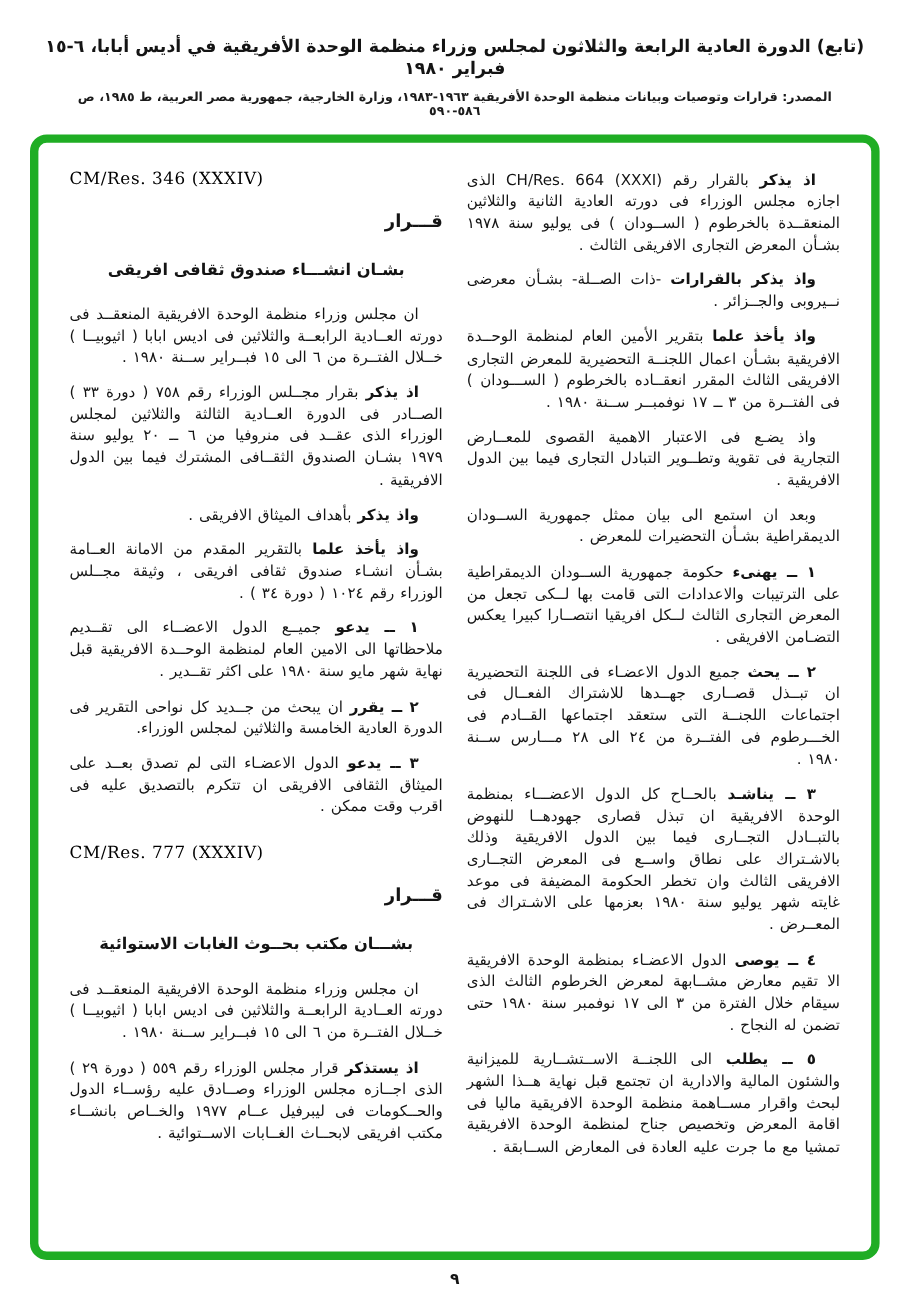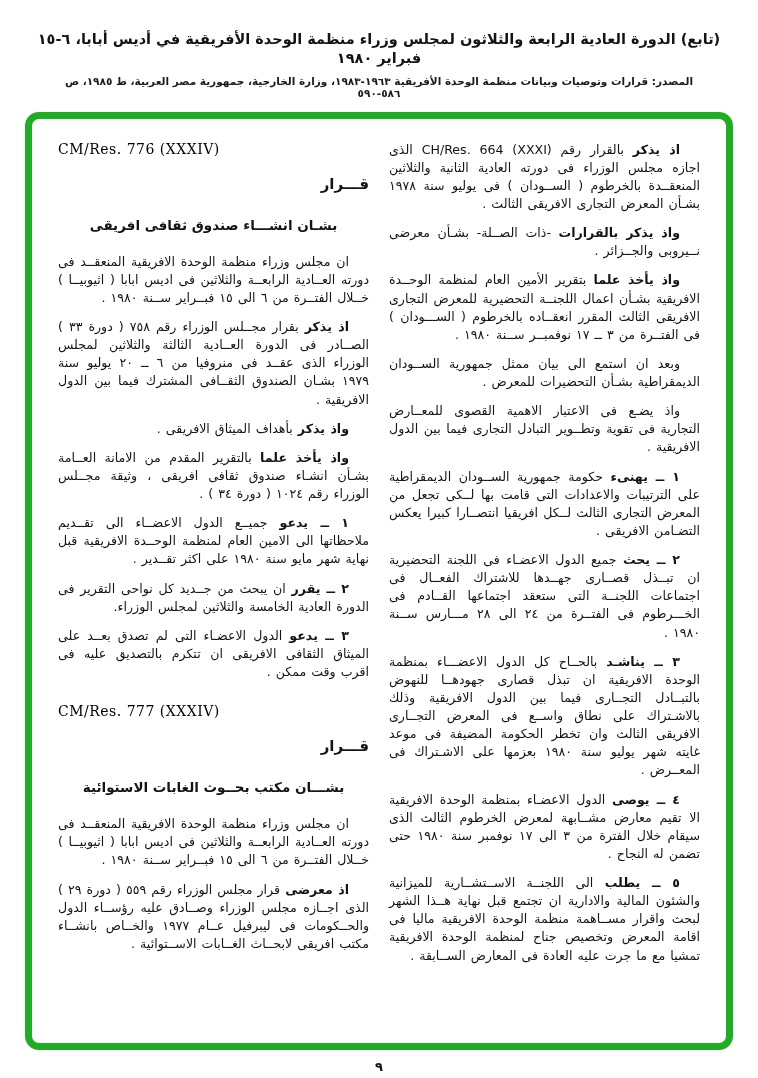--- a/index.html
+++ b/index.html
@@ -105,50 +105,50 @@
     <div class="line2">المصدر: قرارات وتوصيات وبيانات منظمة الوحدة الأفريقية ١٩٦٣-١٩٨٣، وزارة الخارجية، جمهورية مصر العربية، ط ١٩٨٥، ص ٥٨٦-٥٩٠</div>
   </div>
 
   <div class="frame">
     <div class="columns">
 
       <div class="col">
         <p class="para"><b class="lead">اذ يذكر</b><span> بالقرار رقم CH/Res. 664 (XXXI) الذى اجازه مجلس الوزراء فى دورته العادية الثانية والثلاثين المنعقــدة بالخرطوم ( الســودان ) فى يوليو سنة ١٩٧٨ بشـأن المعرض التجارى الافريقى الثالث .</span></p>
         <p class="para"><b class="lead">واذ يذكر بالقرارات</b><span> -ذات الصــلة- بشـأن معرضى نــيروبى والجــزائر .</span></p>
         <p class="para"><b class="lead">واذ يأخذ علما</b><span> بتقرير الأمين العام لمنظمة الوحــدة الافريقية بشـأن اعمال اللجنــة التحضيرية للمعرض التجارى الافريقى الثالث المقرر انعقــاده بالخرطوم ( الســـودان ) فى الفتــرة من ٣ ــ ١٧ نوفمبــر ســنة ١٩٨٠ .</span></p>
+        <p class="para"><b class="lead"></b><span>واذ يضـع فى الاعتبار الاهمية القصوى للمعــارض التجارية فى تقوية وتطــوير التبادل التجارى فيما بين الدول الافريقية .</span></p>
         <p class="para"><b class="lead"></b><span>وبعد ان استمع الى بيان ممثل جمهورية الســودان الديمقراطية بشـأن التحضيرات للمعرض .</span></p>
-        <p class="para"><b class="lead"></b><span>واذ يضـع فى الاعتبار الاهمية القصوى للمعــارض التجارية فى تقوية وتطــوير التبادل التجارى فيما بين الدول الافريقية .</span></p>
         <p class="para"><b class="lead">١ ــ يهنىء</b><span> حكومة جمهورية الســودان الديمقراطية على الترتيبات والاعدادات التى قامت بها لــكى تجعل من المعرض التجارى الثالث لــكل افريقيا انتصــارا كبيرا يعكس التضـامن الافريقى .</span></p>
         <p class="para"><b class="lead">٢ ــ يحث</b><span> جميع الدول الاعضـاء فى اللجنة التحضيرية ان تبــذل قصــارى جهــدها للاشتراك الفعــال فى اجتماعات اللجنــة التى ستعقد اجتماعها القــادم فى الخـــرطوم فى الفتــرة من ٢٤ الى ٢٨ مـــارس ســنة ١٩٨٠ .</span></p>
         <p class="para"><b class="lead">٣ ــ يناشـد</b><span> بالحــاح كل الدول الاعضـــاء بمنظمة الوحدة الافريقية ان تبذل قصارى جهودهــا للنهوض بالتبــادل التجــارى فيما بين الدول الافريقية وذلك بالاشـتراك على نطاق واســع فى المعرض التجــارى الافريقى الثالث وان تخطر الحكومة المضيفة فى موعد غايته شهر يوليو سنة ١٩٨٠ بعزمها على الاشـتراك فى المعــرض .</span></p>
         <p class="para"><b class="lead">٤ ــ يوصى</b><span> الدول الاعضـاء بمنظمة الوحدة الافريقية الا تقيم معارض مشــابهة لمعرض الخرطوم الثالث الذى سيقام خلال الفترة من ٣ الى ١٧ نوفمبر سنة ١٩٨٠ حتى تضمن له النجاح .</span></p>
         <p class="para"><b class="lead">٥ ــ يطلب</b><span> الى اللجنــة الاســتشــارية للميزانية والشئون المالية والادارية ان تجتمع قبل نهاية هــذا الشهر لبحث واقرار مســاهمة منظمة الوحدة الافريقية ماليا فى اقامة المعرض وتخصيص جناح لمنظمة الوحدة الافريقية تمشيا مع ما جرت عليه العادة فى المعارض الســابقة .</span></p>
       </div>
 
       <div class="col">
 
         <div class="res-block">
-          <div class="ref">CM/Res. 776 (XXXIV)</div>
+          <div class="ref">CM/Res. 346 (XXXIV)</div>
           <div class="decree">قـــرار</div>
           <div class="subject">بشـان انشـــاء صندوق ثقافى افريقى</div>
           <p class="para"><b class="lead"></b><span>ان مجلس وزراء منظمة الوحدة الافريقية المنعقــد فى دورته العــادية الرابعــة والثلاثين فى اديس ابابا ( اثيوبيــا ) خــلال الفتــرة من ٦ الى ١٥ فبــراير ســنة ١٩٨٠ .</span></p>
           <p class="para"><b class="lead">اذ يذكر</b><span> بقرار مجــلس الوزراء رقم ٧٥٨ ( دورة ٣٣ ) الصــادر فى الدورة العــادية الثالثة والثلاثين لمجلس الوزراء الذى عقــد فى منروفيا من ٦ ــ ٢٠ يوليو سنة ١٩٧٩ بشـان الصندوق الثقــافى المشترك فيما بين الدول الافريقية .</span></p>
           <p class="para"><b class="lead">واذ يذكر</b><span> بأهداف الميثاق الافريقى .</span></p>
           <p class="para"><b class="lead">واذ يأخذ علما</b><span> بالتقرير المقدم من الامانة العــامة بشـأن انشـاء صندوق ثقافى افريقى ، وثيقة مجــلس الوزراء رقم ١٠٢٤ ( دورة ٣٤ ) .</span></p>
           <p class="para"><b class="lead">١ ــ يدعو</b><span> جميــع الدول الاعضــاء الى تقــديم ملاحظاتها الى الامين العام لمنظمة الوحــدة الافريقية قبل نهاية شهر مايو سنة ١٩٨٠ على اكثر تقــدير .</span></p>
           <p class="para"><b class="lead">٢ ــ يقرر</b><span> ان يبحث من جــديد كل نواحى التقرير فى الدورة العادية الخامسة والثلاثين لمجلس الوزراء.</span></p>
           <p class="para"><b class="lead">٣ ــ يدعو</b><span> الدول الاعضـاء التى لم تصدق بعــد على الميثاق الثقافى الافريقى ان تتكرم بالتصديق عليه فى اقرب وقت ممكن .</span></p>
         </div>
 
         <div class="res-block res-block2">
           <div class="ref">CM/Res. 777 (XXXIV)</div>
           <div class="decree">قـــرار</div>
           <div class="subject">بشـــان مكتب بحــوث الغابات الاستوائية</div>
           <p class="para"><b class="lead"></b><span>ان مجلس وزراء منظمة الوحدة الافريقية المنعقــد فى دورته العــادية الرابعــة والثلاثين فى اديس ابابا ( اثيوبيــا ) خــلال الفتــرة من ٦ الى ١٥ فبــراير ســنة ١٩٨٠ .</span></p>
-          <p class="para"><b class="lead">اذ معرضى</b><span> قرار مجلس الوزراء رقم ٥٥٩ ( دورة ٢٩ ) الذى اجــازه مجلس الوزراء وصــادق عليه رؤســاء الدول والحــكومات فى ليبرفيل عــام ١٩٧٧ والخــاص بانشــاء مكتب افريقى لابحــاث الغــابات الاســتوائية .</span></p>
+          <p class="para"><b class="lead">اذ يستذكر</b><span> قرار مجلس الوزراء رقم ٥٥٩ ( دورة ٢٩ ) الذى اجــازه مجلس الوزراء وصــادق عليه رؤســاء الدول والحــكومات فى ليبرفيل عــام ١٩٧٧ والخــاص بانشــاء مكتب افريقى لابحــاث الغــابات الاســتوائية .</span></p>
         </div>
 
       </div>
     </div>
   </div>
 
   <div class="page-number">٩</div>
 
 </div>
 

